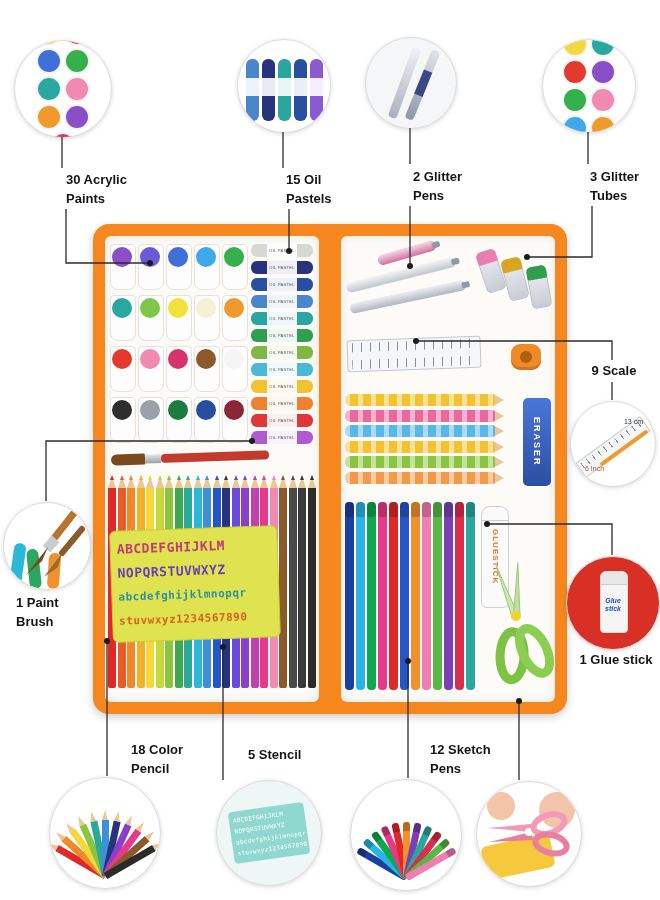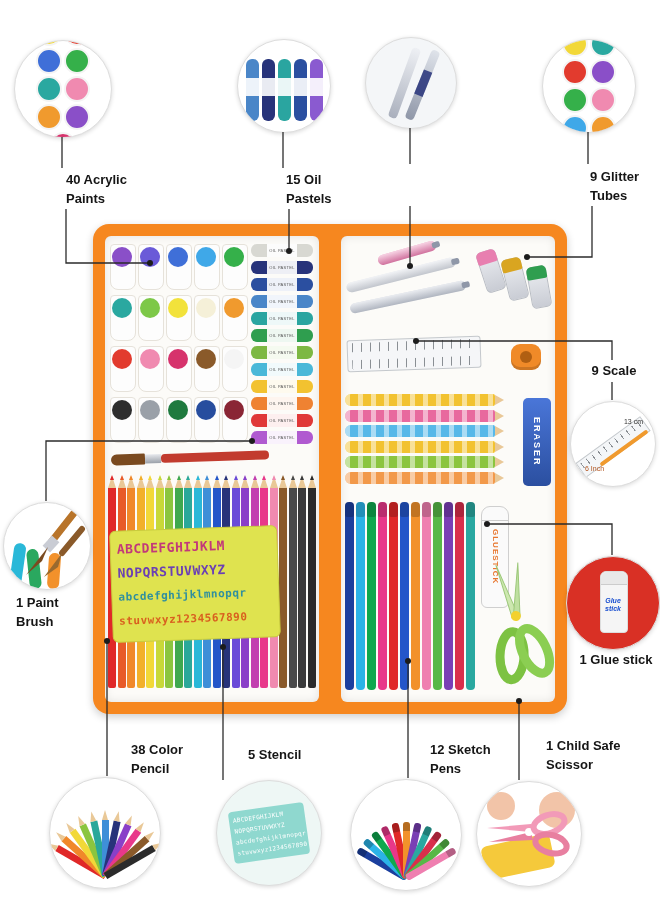--- a/index.html
+++ b/index.html
@@ -239,23 +239,24 @@
         <div class="mini-pot" style="color: rgb(42, 168, 160);"></div>
         <div class="mini-pot" style="color: rgb(226, 59, 46);"></div>
         <div class="mini-pot" style="color: rgb(138, 79, 200);"></div>
         <div class="mini-pot" style="color: rgb(53, 176, 74);"></div>
         <div class="mini-pot" style="color: rgb(240, 138, 176);"></div>
         <div class="mini-pot" style="color: rgb(63, 168, 232);"></div>
         <div class="mini-pot" style="color: rgb(240, 154, 46);"></div>
       </div>
   </div>
 
-  <div class="callout-label" style="left:66px;top:171px;width:84px">40 Acrylic Paints</div>
+  <div class="callout-label" style="left:66px;top:171px;width:84px">30 Acrylic Paints</div>
   <div class="callout-label" style="left:286px;top:171px;width:70px">15 Oil Pastels</div>
-  <div class="callout-label" style="left:590px;top:168px;width:62px">9 Glitter Tubes</div>
+  <div class="callout-label" style="left:413px;top:168px;width:70px">2 Glitter Pens</div>
+  <div class="callout-label" style="left:590px;top:168px;width:62px">3 Glitter Tubes</div>
 
   <div class="case">
 
     <div class="tray left">
       <div class="pots-grid">
           <div class="pot" style="color: rgb(138, 79, 200);"></div>
           <div class="pot" style="color: rgb(106, 90, 216);"></div>
           <div class="pot" style="color: rgb(63, 111, 216);"></div>
           <div class="pot" style="color: rgb(63, 168, 232);"></div>
           <div class="pot" style="color: rgb(53, 176, 74);"></div>
@@ -420,24 +421,23 @@
     </svg>
   </div>
   <div class="callout-label" style="left:16px;top:594px;width:76px">1 Paint Brush</div>
 
   <div class="bubble red" style="left:566px;top:556px;width:92px;height:92px">
     <div class="b7-stick"></div>
     <div class="b7-label">Glue stick</div>
   </div>
   <div class="callout-label center" style="left:574px;top:651px;width:84px">1 Glue stick</div>
 
-  <div class="callout-label" style="left:131px;top:741px;width:84px">38 Color Pencil</div>
+  <div class="callout-label" style="left:131px;top:741px;width:84px">18 Color Pencil</div>
   <div class="callout-label" style="left:248px;top:746px;width:70px">5 Stencil</div>
   <div class="callout-label" style="left:430px;top:741px;width:72px">12 Sketch Pens</div>
-  <div class="callout-label" style="left:546px;top:737px;width:92px">1 Child Safe Scissor</div>
 
   <div class="bubble" style="left:49px;top:777px;width:110px;height:110px">
     <div class="fan">
         <div class="fan-item fan-pencil" style="color: rgb(224, 40, 40);"></div>
         <div class="fan-item fan-pencil" style="color: rgb(240, 136, 42);"></div>
         <div class="fan-item fan-pencil" style="color: rgb(242, 216, 56);"></div>
         <div class="fan-item fan-pencil" style="color: rgb(139, 197, 63);"></div>
         <div class="fan-item fan-pencil" style="color: rgb(42, 168, 154);"></div>
         <div class="fan-item fan-pencil" style="color: rgb(63, 143, 216);"></div>
         <div class="fan-item fan-pencil" style="color: rgb(39, 51, 122);"></div>

